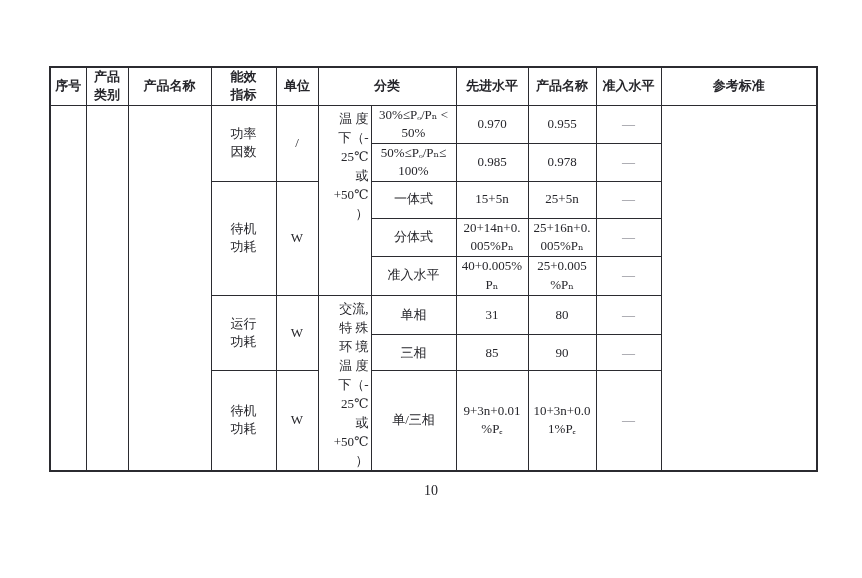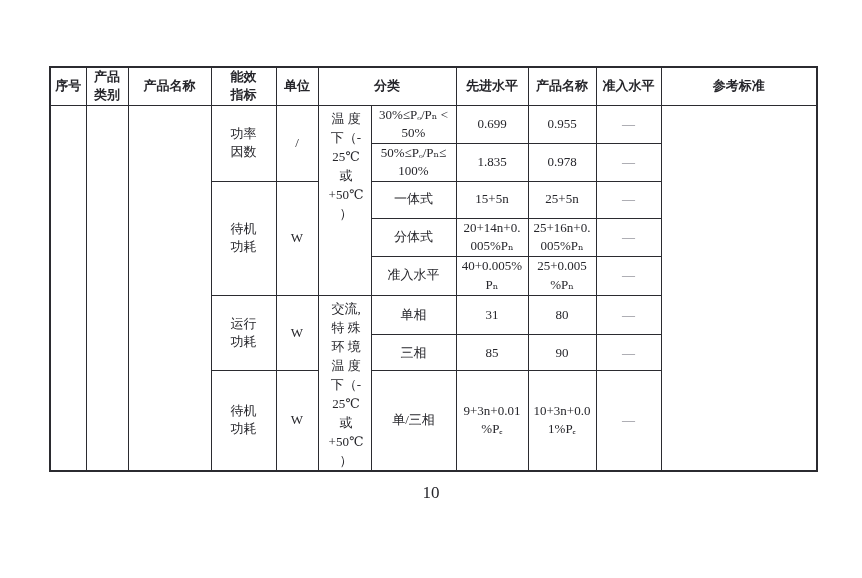--- a/index.html
+++ b/index.html
@@ -33,35 +33,35 @@
     font-size: 13px;
     line-height: 1.4;
     padding: 0 1px;
     overflow: hidden;
     font-weight: normal;
   }
   .spec-table th {
     font-weight: bold;
   }
   .spec-table td.cond {
-    text-align: center;
+    text-align: right;
     vertical-align: top;
     padding: 3px 2px 0 5px;
     line-height: 19px;
   }
   .spec-table td.dash {
     color: #82828c;
   }
   .page-number {
     position: absolute;
     left: 0;
     top: 483px;
     width: 862px;
     text-align: center;
-    font-size: 17px;
+    font-size: 14px;
     color: #26262b;
   }
 </style>
 </head>
 <body>
 
 <div class="page">
 
   <table class="spec-table">
     <colgroup>
@@ -102,30 +102,30 @@
 因数</td>
       <td rowspan="2">/</td>
       <td rowspan="5" class="cond">温 度
 下（-
 25℃
 或
 +50℃
 ）</td>
       <td>30%≤Pₒ/Pₙ &lt;
 50%</td>
-      <td>0.699</td>
+      <td>0.970</td>
       <td>0.955</td>
       <td class="dash">—</td>
       <td rowspan="8"></td>
     </tr>
 
     <tr style="height:38px">
       <td>50%≤Pₒ/Pₙ≤
 100%</td>
-      <td>1.835</td>
+      <td>0.985</td>
       <td>0.978</td>
       <td class="dash">—</td>
     </tr>
 
     <tr style="height:37px">
       <td rowspan="3">待机
 功耗</td>
       <td rowspan="3">W</td>
       <td>一体式</td>
       <td>15+5n</td>

